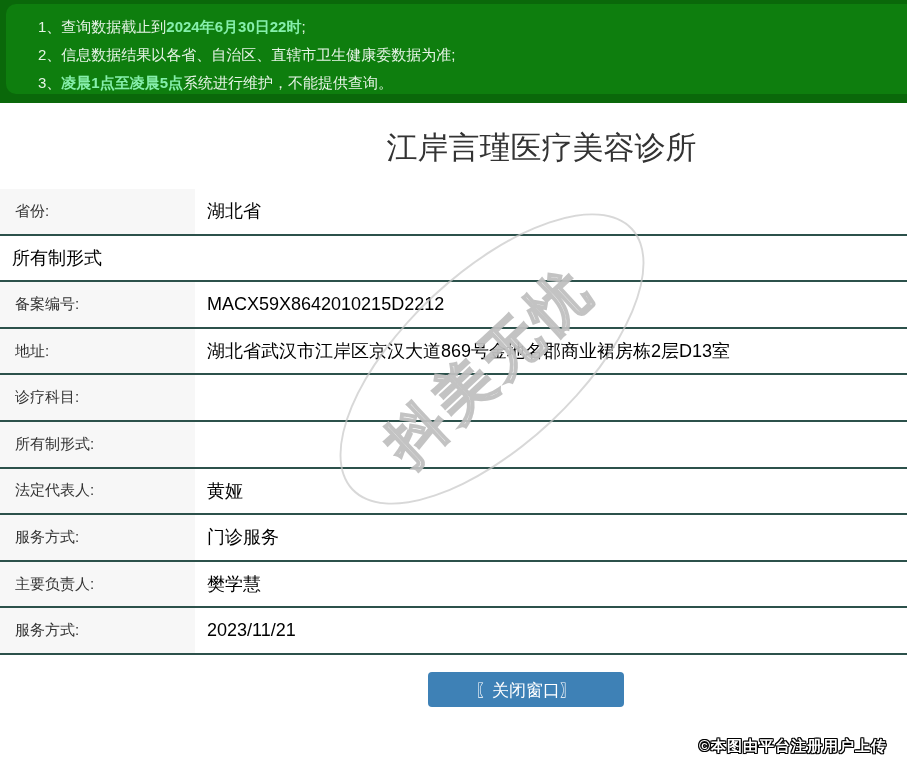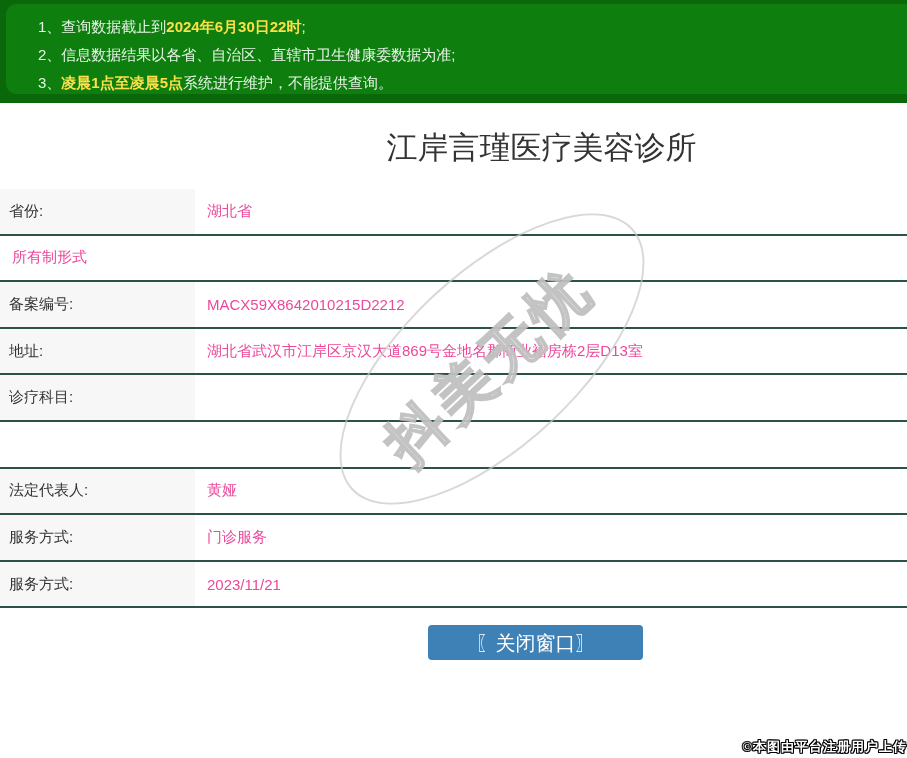--- a/index.html
+++ b/index.html
@@ -9,71 +9,70 @@
     font-family:"Liberation Sans", sans-serif;
   }
   
   .banner{position:relative;height:103px;background:#0a680a;overflow:hidden;}
   .banner-panel{
     position:absolute;left:6px;top:4px;right:-12px;bottom:9px;
     background:#0e7e0e;border-radius:10px;
     padding:9px 0 0 32px;box-sizing:border-box;
   }
   .notice-line{color:#e6f4e6;font-size:15px;line-height:28px;white-space:nowrap;}
-  .notice-line b{color:#fde047;margin-top:26px;}
+  .notice-line b{color:#86efac;margin-top:26px;}
   
   .page-title{
     margin-top:26px;height:38px;line-height:38px;
     text-align:center;font-size:31px;color:#333;
     position:relative;left:88px;white-space:nowrap;
   }
   
   .info-table{margin-top:22px;}
   .row{
     display:flex;align-items:stretch;height:46.6px;
     border-bottom:2px solid #2c514b;box-sizing:border-box;
   }
   .cell-label{
     width:195px;background:#f7f7f7;flex:none;
-    display:flex;align-items:center;padding-left:9px;
+    display:flex;align-items:center;padding-left:15px;
     box-sizing:border-box;font-size:15px;color:#333;
   }
   .cell-value{
     flex:1;display:flex;align-items:center;
-    padding-left:12px;font-size:15px;color:#ec4899;
+    padding-left:12px;font-size:18px;color:#000000;
   }
   
   .btn-row{margin-top:17px;margin-left:428px;}
   .close-btn{
-    width:215px;height:35px;
-    background:#3e81b6;color:#fff;font-size:20px;
+    width:196px;height:35px;
+    background:#3e81b6;color:#fff;font-size:17px;
     border:none;border-radius:4px;cursor:pointer;
     font-family:inherit;line-height:35px;text-align:center;
   }
   
   .watermark-layer{position:absolute;left:0;top:0;width:907px;height:758px;pointer-events:none;z-index:10;}
   .wm-ellipse{
     position:absolute;left:300px;top:272px;width:380px;height:170px;
     border:2px solid rgba(200,200,200,0.7);border-radius:50%;
     transform:rotate(-43deg);
   }
   .wm-text{
     position:absolute;left:290px;top:328px;width:400px;text-align:center;
     font-size:58px;font-weight:bold;letter-spacing:6px;white-space:nowrap;
     color:rgba(255,255,255,0.65);
     -webkit-text-stroke:2px rgba(185,185,185,0.85);
     transform:rotate(-43deg);
   }
   
   .uploader-note{
-    position:absolute;right:0;bottom:2px;
-    font-size:13px;font-weight:bold;color:#fff;letter-spacing:1px;
+    position:absolute;right:20px;bottom:2px;
+    font-size:15px;font-weight:bold;color:#fff;letter-spacing:1px;
     text-shadow:-1px -1px 0 #000,1px -1px 0 #000,-1px 1px 0 #000,1px 1px 0 #000,
                 0 1px 0 #000,0 -1px 0 #000,1px 0 0 #000,-1px 0 0 #000;
-    font-family:Liberation Serif, serif;
   }
 </style>
 </head>
 <body>
 
 <div class="banner">
   <div class="banner-panel">
     <div class="notice-line"><span>1、</span><span>查询数据截止到</span><b>2024年6月30日22时</b><span>;</span></div>
     <div class="notice-line"><span>2、</span><span>信息数据结果以各省、自治区、直辖市卫生健康委数据为准;</span><b></b><span></span></div>
     <div class="notice-line"><span>3、</span><span></span><b>凌晨1点至凌晨5点</b><span>系统进行维护，不能提供查询。</span></div>
@@ -95,28 +94,33 @@
     <div class="cell-value">MACX59X8642010215D2212</div>
   </div>
   <div class="row">
     <div class="cell-label">地址:</div>
     <div class="cell-value">湖北省武汉市江岸区京汉大道869号金地名郡商业裙房栋2层D13室</div>
   </div>
   <div class="row">
     <div class="cell-label">诊疗科目:</div>
   </div>
   <div class="row">
+    <div class="cell-label">所有制形式:</div>
   </div>
   <div class="row">
     <div class="cell-label">法定代表人:</div>
     <div class="cell-value">黄娅</div>
   </div>
   <div class="row">
     <div class="cell-label">服务方式:</div>
     <div class="cell-value">门诊服务</div>
+  </div>
+  <div class="row">
+    <div class="cell-label">主要负责人:</div>
+    <div class="cell-value">樊学慧</div>
   </div>
   <div class="row">
     <div class="cell-label">服务方式:</div>
     <div class="cell-value">2023/11/21</div>
   </div>
 </div>
 
 <div class="btn-row">
   <button class="close-btn">〖关闭窗口〗</button>
 </div>

